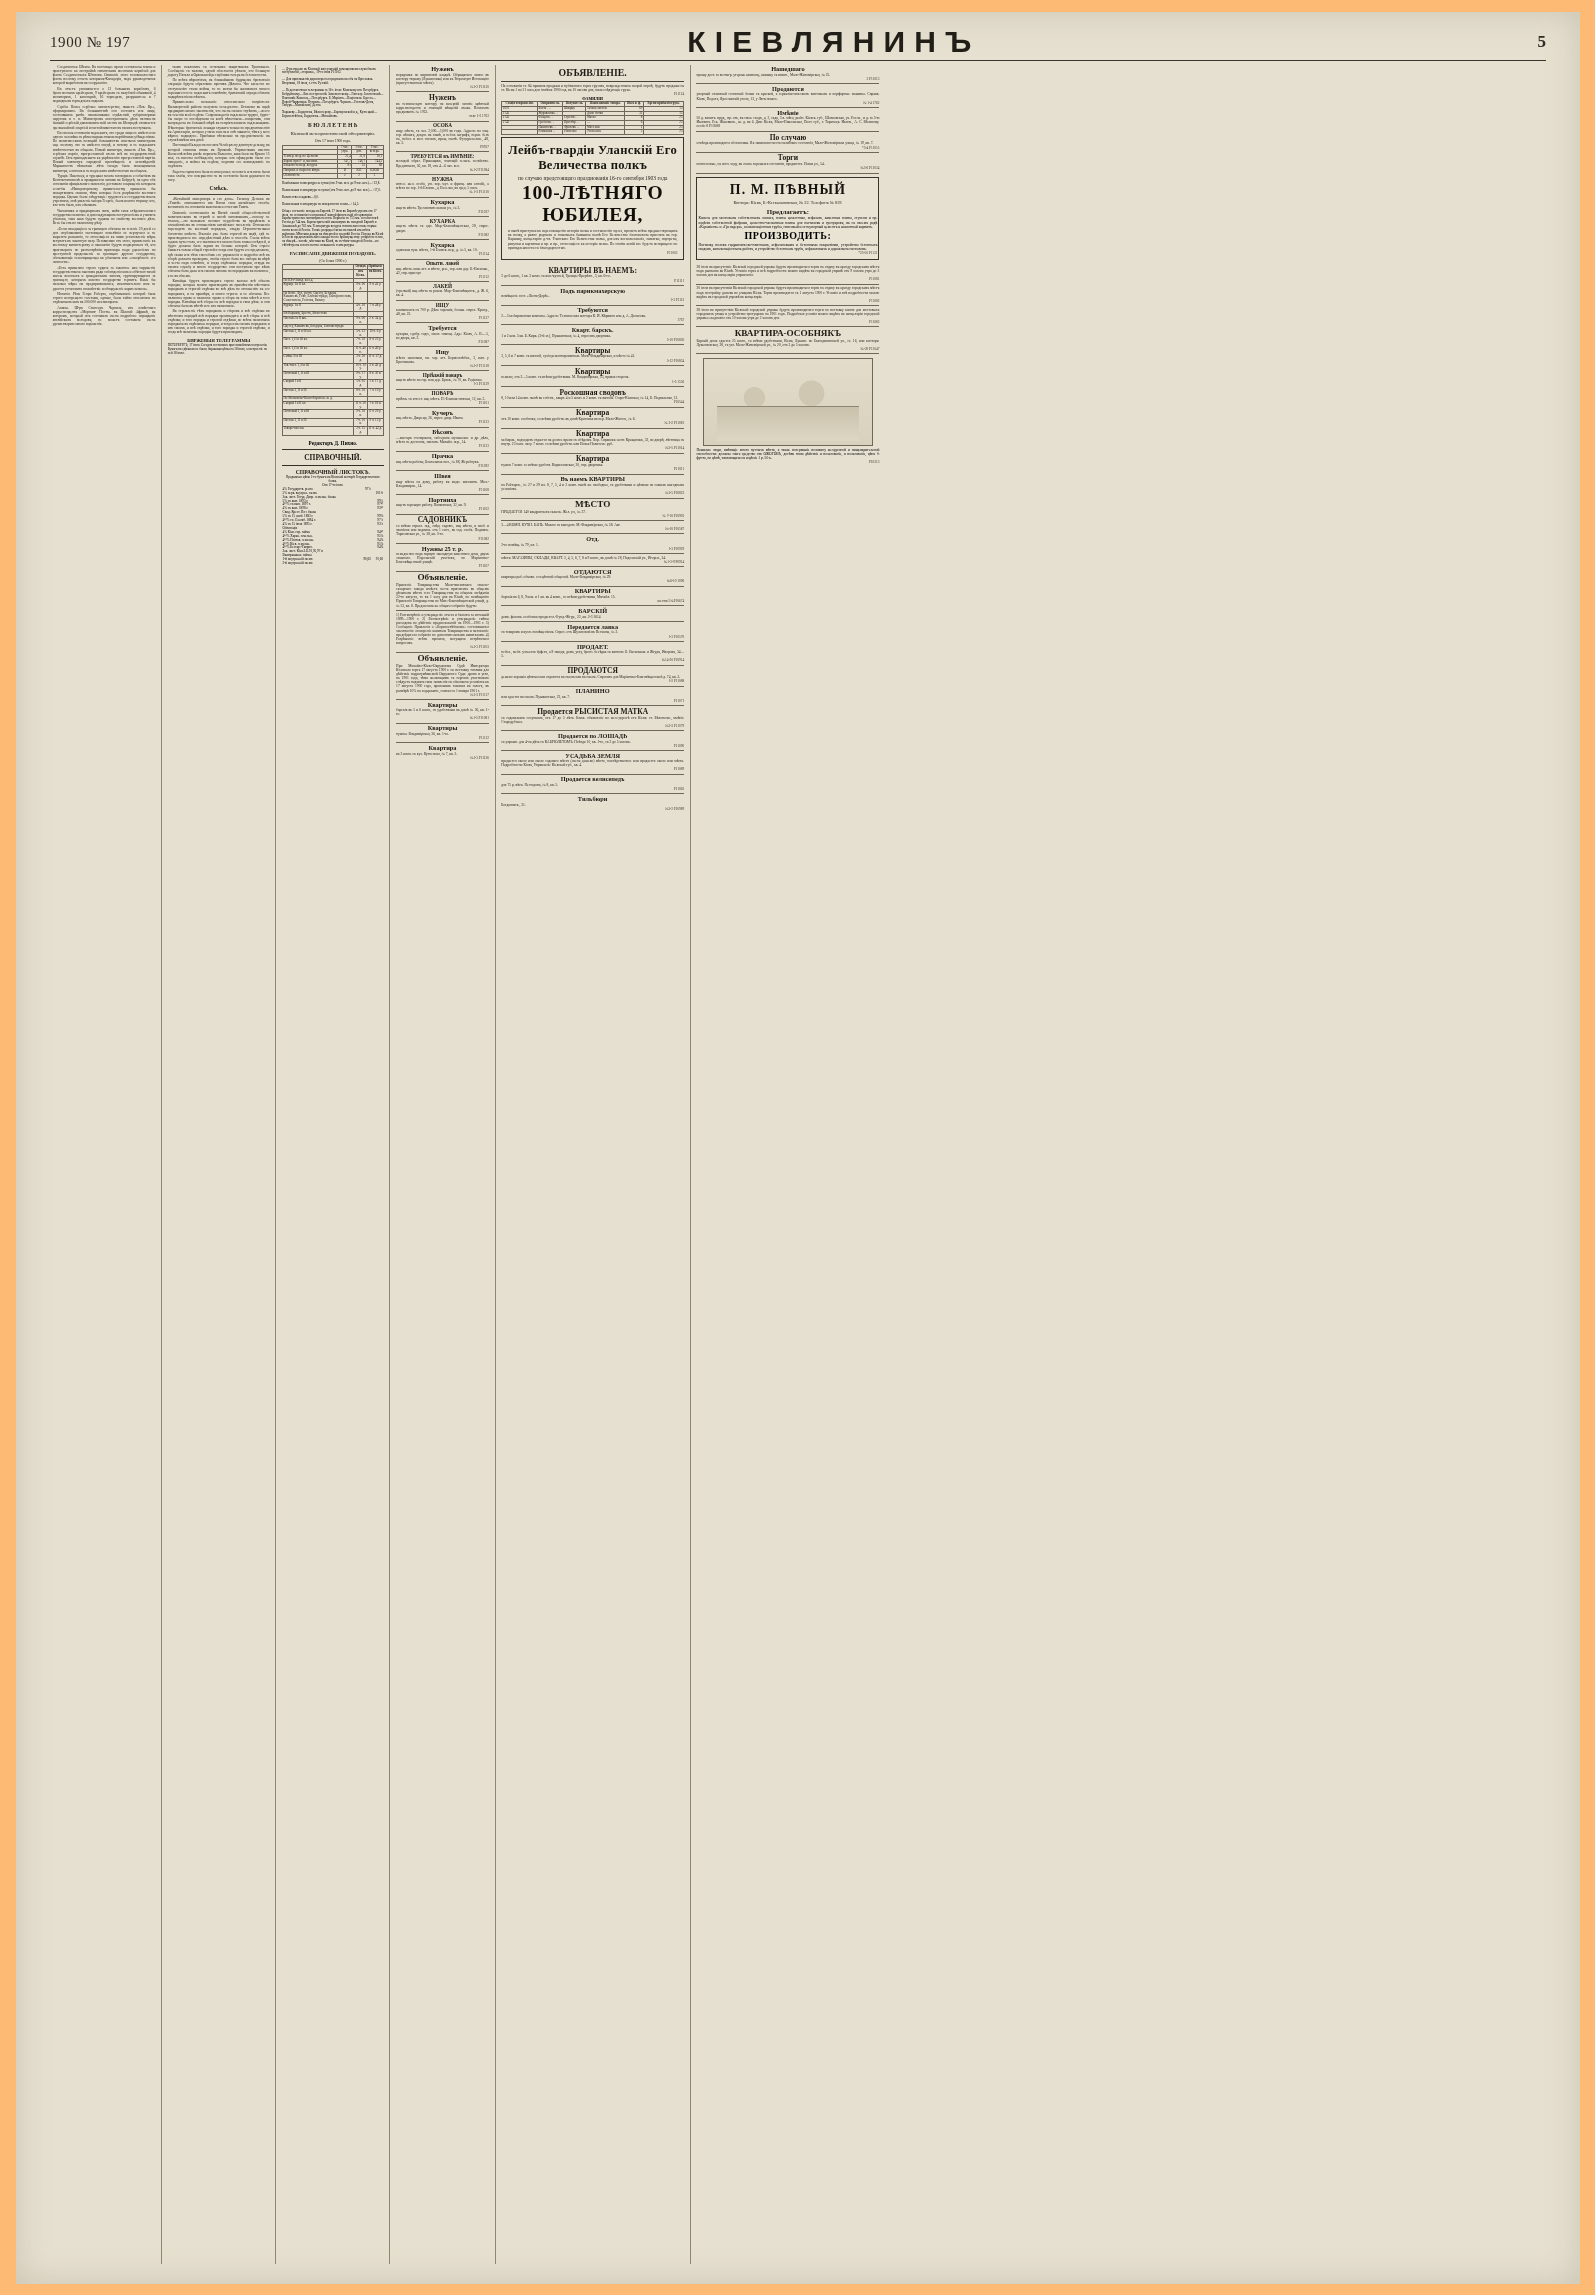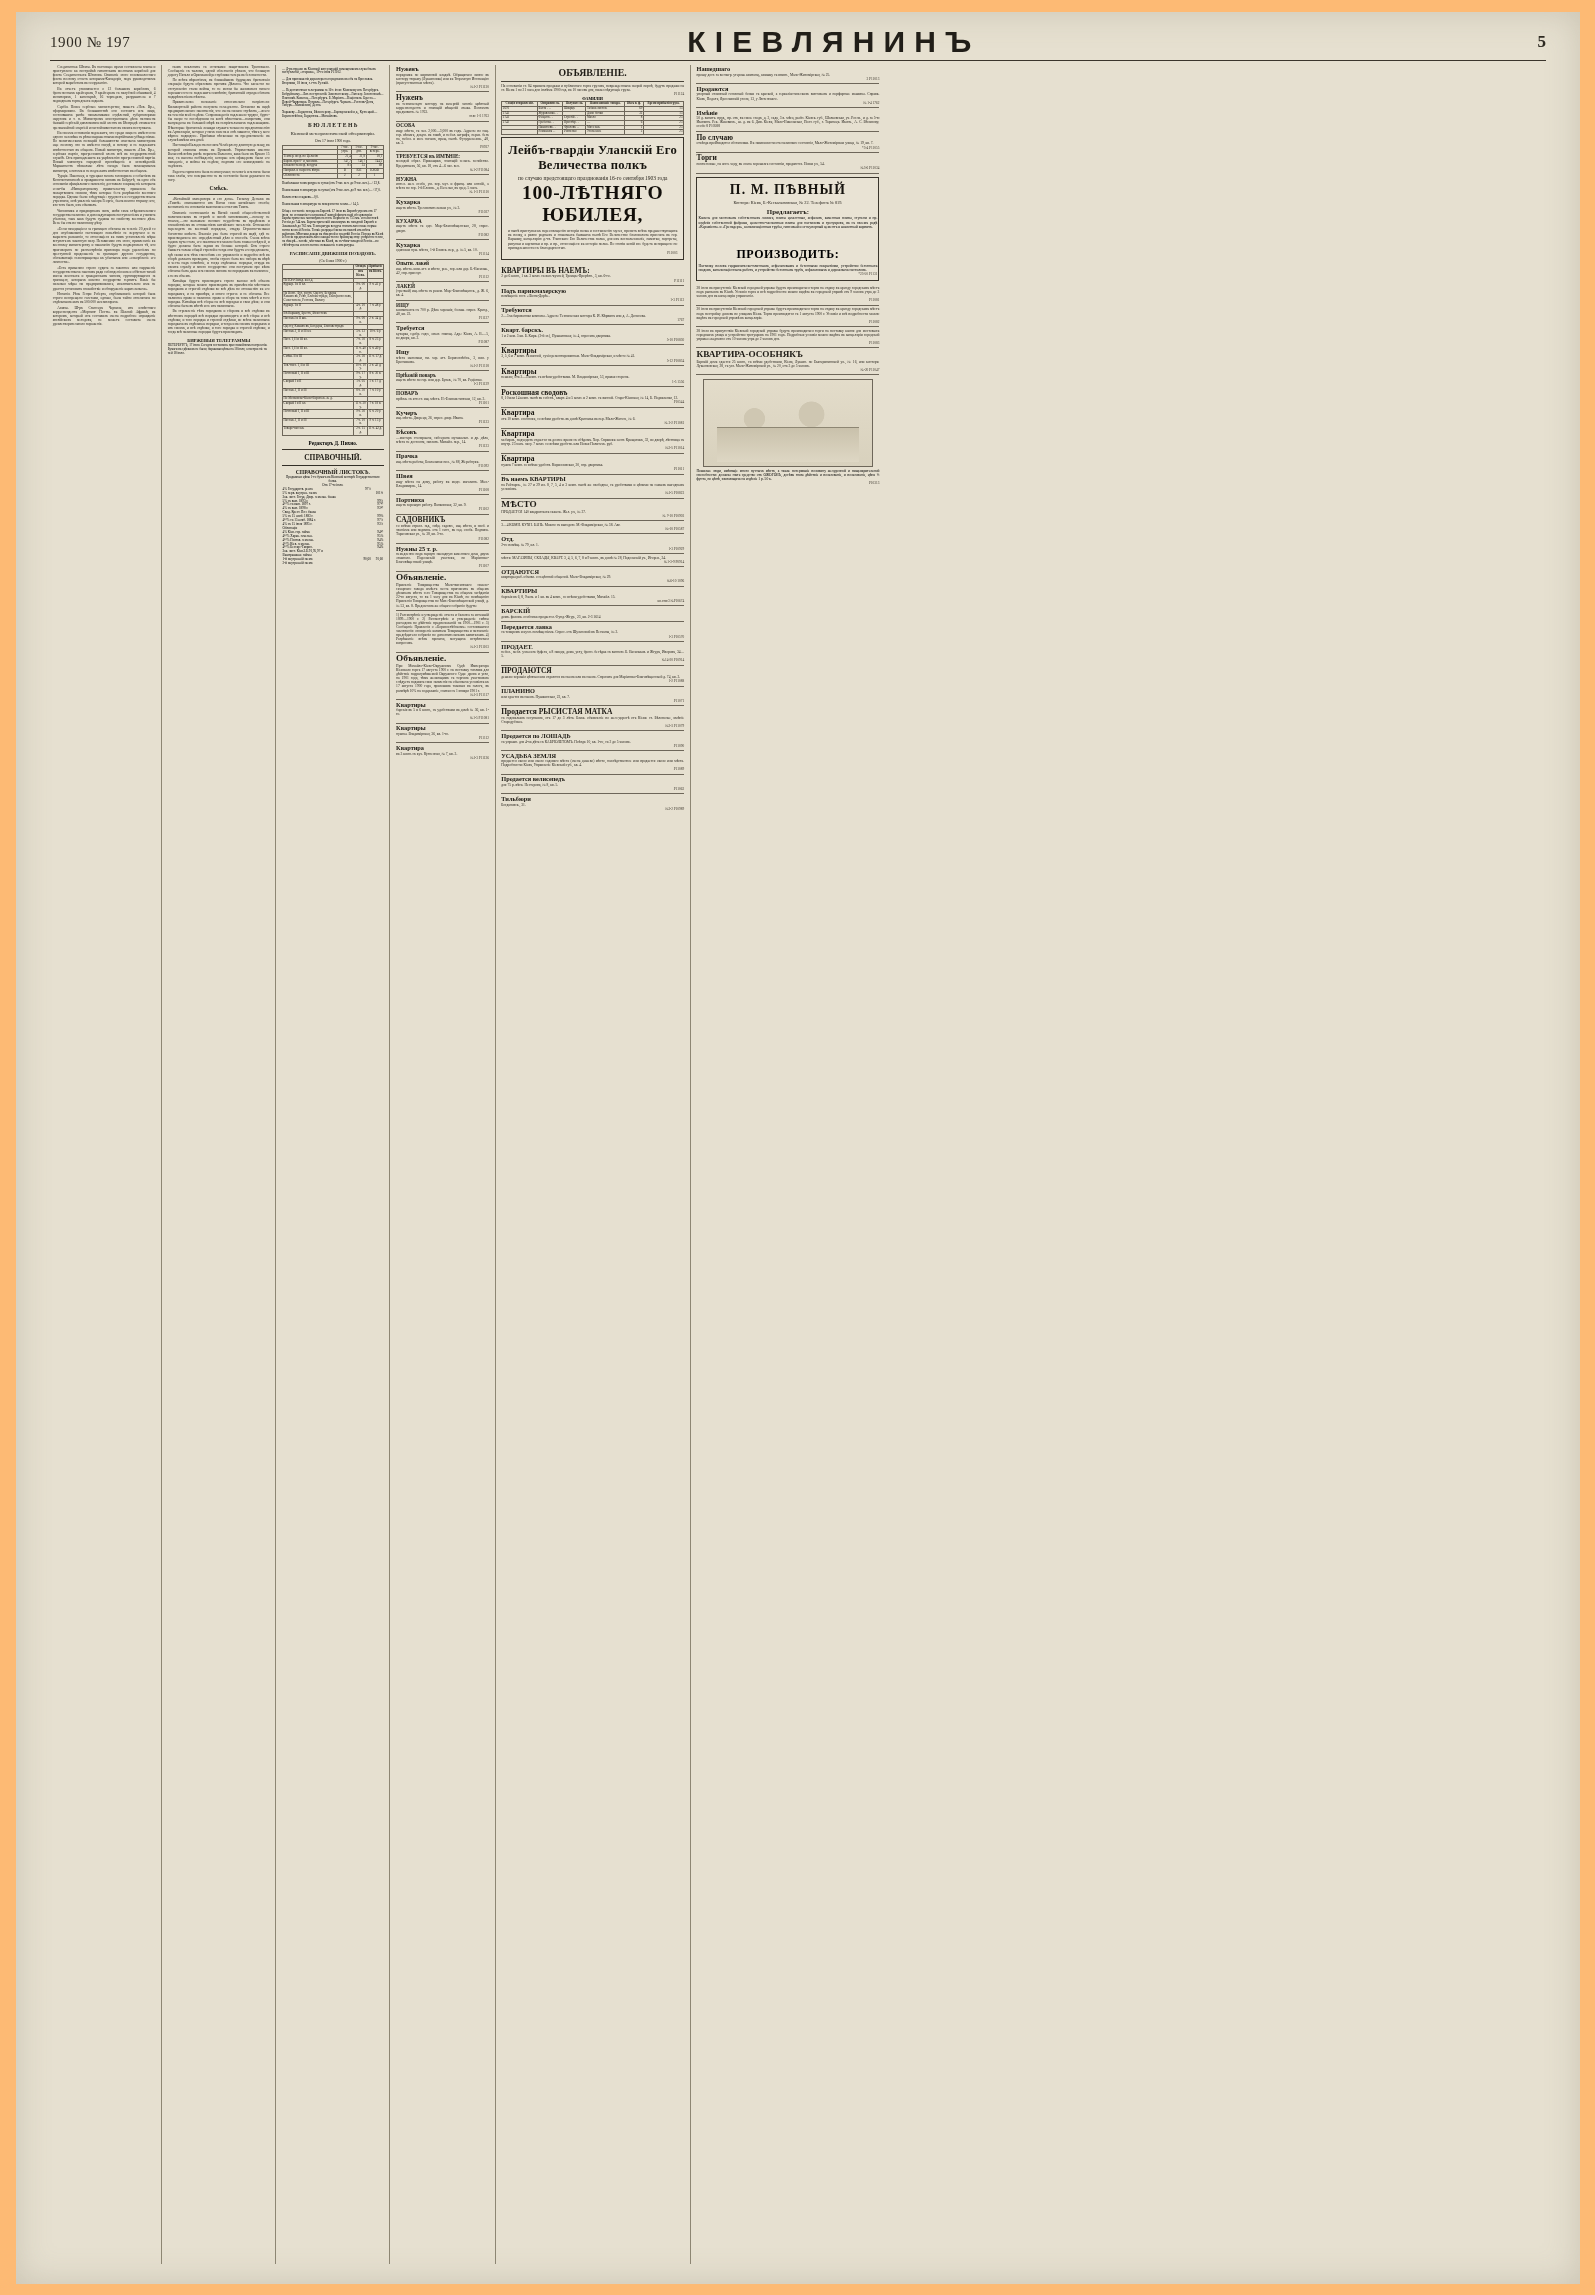--- a/index.html
+++ b/index.html
@@ -67,21 +67,21 @@
   .rule { border-top:0.6px solid #4a443a; margin:2.3px 0; }
   .rule-thick { border-top:1.1px solid #332f27; margin:2.9px 0; }
   .rule-dbl { border-top:1.7px double #3a352c; margin:2.9px 0; }
 
   .ad {
     border-bottom:0.6px solid #6e675a;
     padding:1.7px 0 2.3px 0;
   }
   .ad:last-child { border-bottom:none; }
   .ad-title {
-    font-weight:bold; color:#1d1a14; text-align:left;
+    font-weight:bold; color:#1d1a14; text-align:center;
     line-height:1.05;
   }
   .ad-title.sz1 { font-size:9.2px; }
   .ad-title.sz2 { font-size:7.5px; }
   .ad-title.sz3 { font-size:6.3px; }
   .ad-title.sz4 { font-size:5.2px; }
   .ad-body { font-size:3.6px; line-height:4.1px; text-align:justify; color:#2b2720; }
   .ad-ref  { font-size:3.4px; text-align:right; color:#3a342b; }
 
   
@@ -95,21 +95,21 @@
   .bigad .l4 { font-size:3.7px; line-height:4.4px; text-align:justify; color:#2b2720; }
 
   .nameplate {
     border:0.6px solid #3a352c; padding:4px 1px; text-align:center; margin:3.4px 0;
     background:#e9e3d4;
   }
   .nameplate .np1 { font-size:13.8px; font-weight:bold; letter-spacing:1.1px; color:#16130e; }
   .nameplate .np2 { font-size:4.3px; margin-top:1.7px; color:#2b2720; }
   .nameplate .np3 { font-size:6.9px; font-weight:bold; margin-top:2.9px; color:#1d1a14; }
   .nameplate .np4 { font-size:3.7px; line-height:4.2px; text-align:justify; margin-top:1.7px; }
-  .nameplate .np5 { font-size:12px; font-weight:bold; margin-top:18px; letter-spacing:0.6px; }
+  .nameplate .np5 { font-size:10px; font-weight:bold; margin-top:1px; letter-spacing:0.6px; }
 
   
   table.tbl { width:100%; border-collapse:collapse; font-size:3.2px; color:#2b2720; }
   table.tbl th, table.tbl td {
     border:0.6px solid #6e675a; padding:0 0.6px; line-height:3.7px; vertical-align:top;
   }
   table.tbl th { font-weight:bold; text-align:center; font-size:3.1px; }
   table.plain { width:100%; border-collapse:collapse; font-size:3.3px; }
   table.plain td { padding:0 0.6px; line-height:3.9px; vertical-align:top; }
   .num { text-align:right; }

